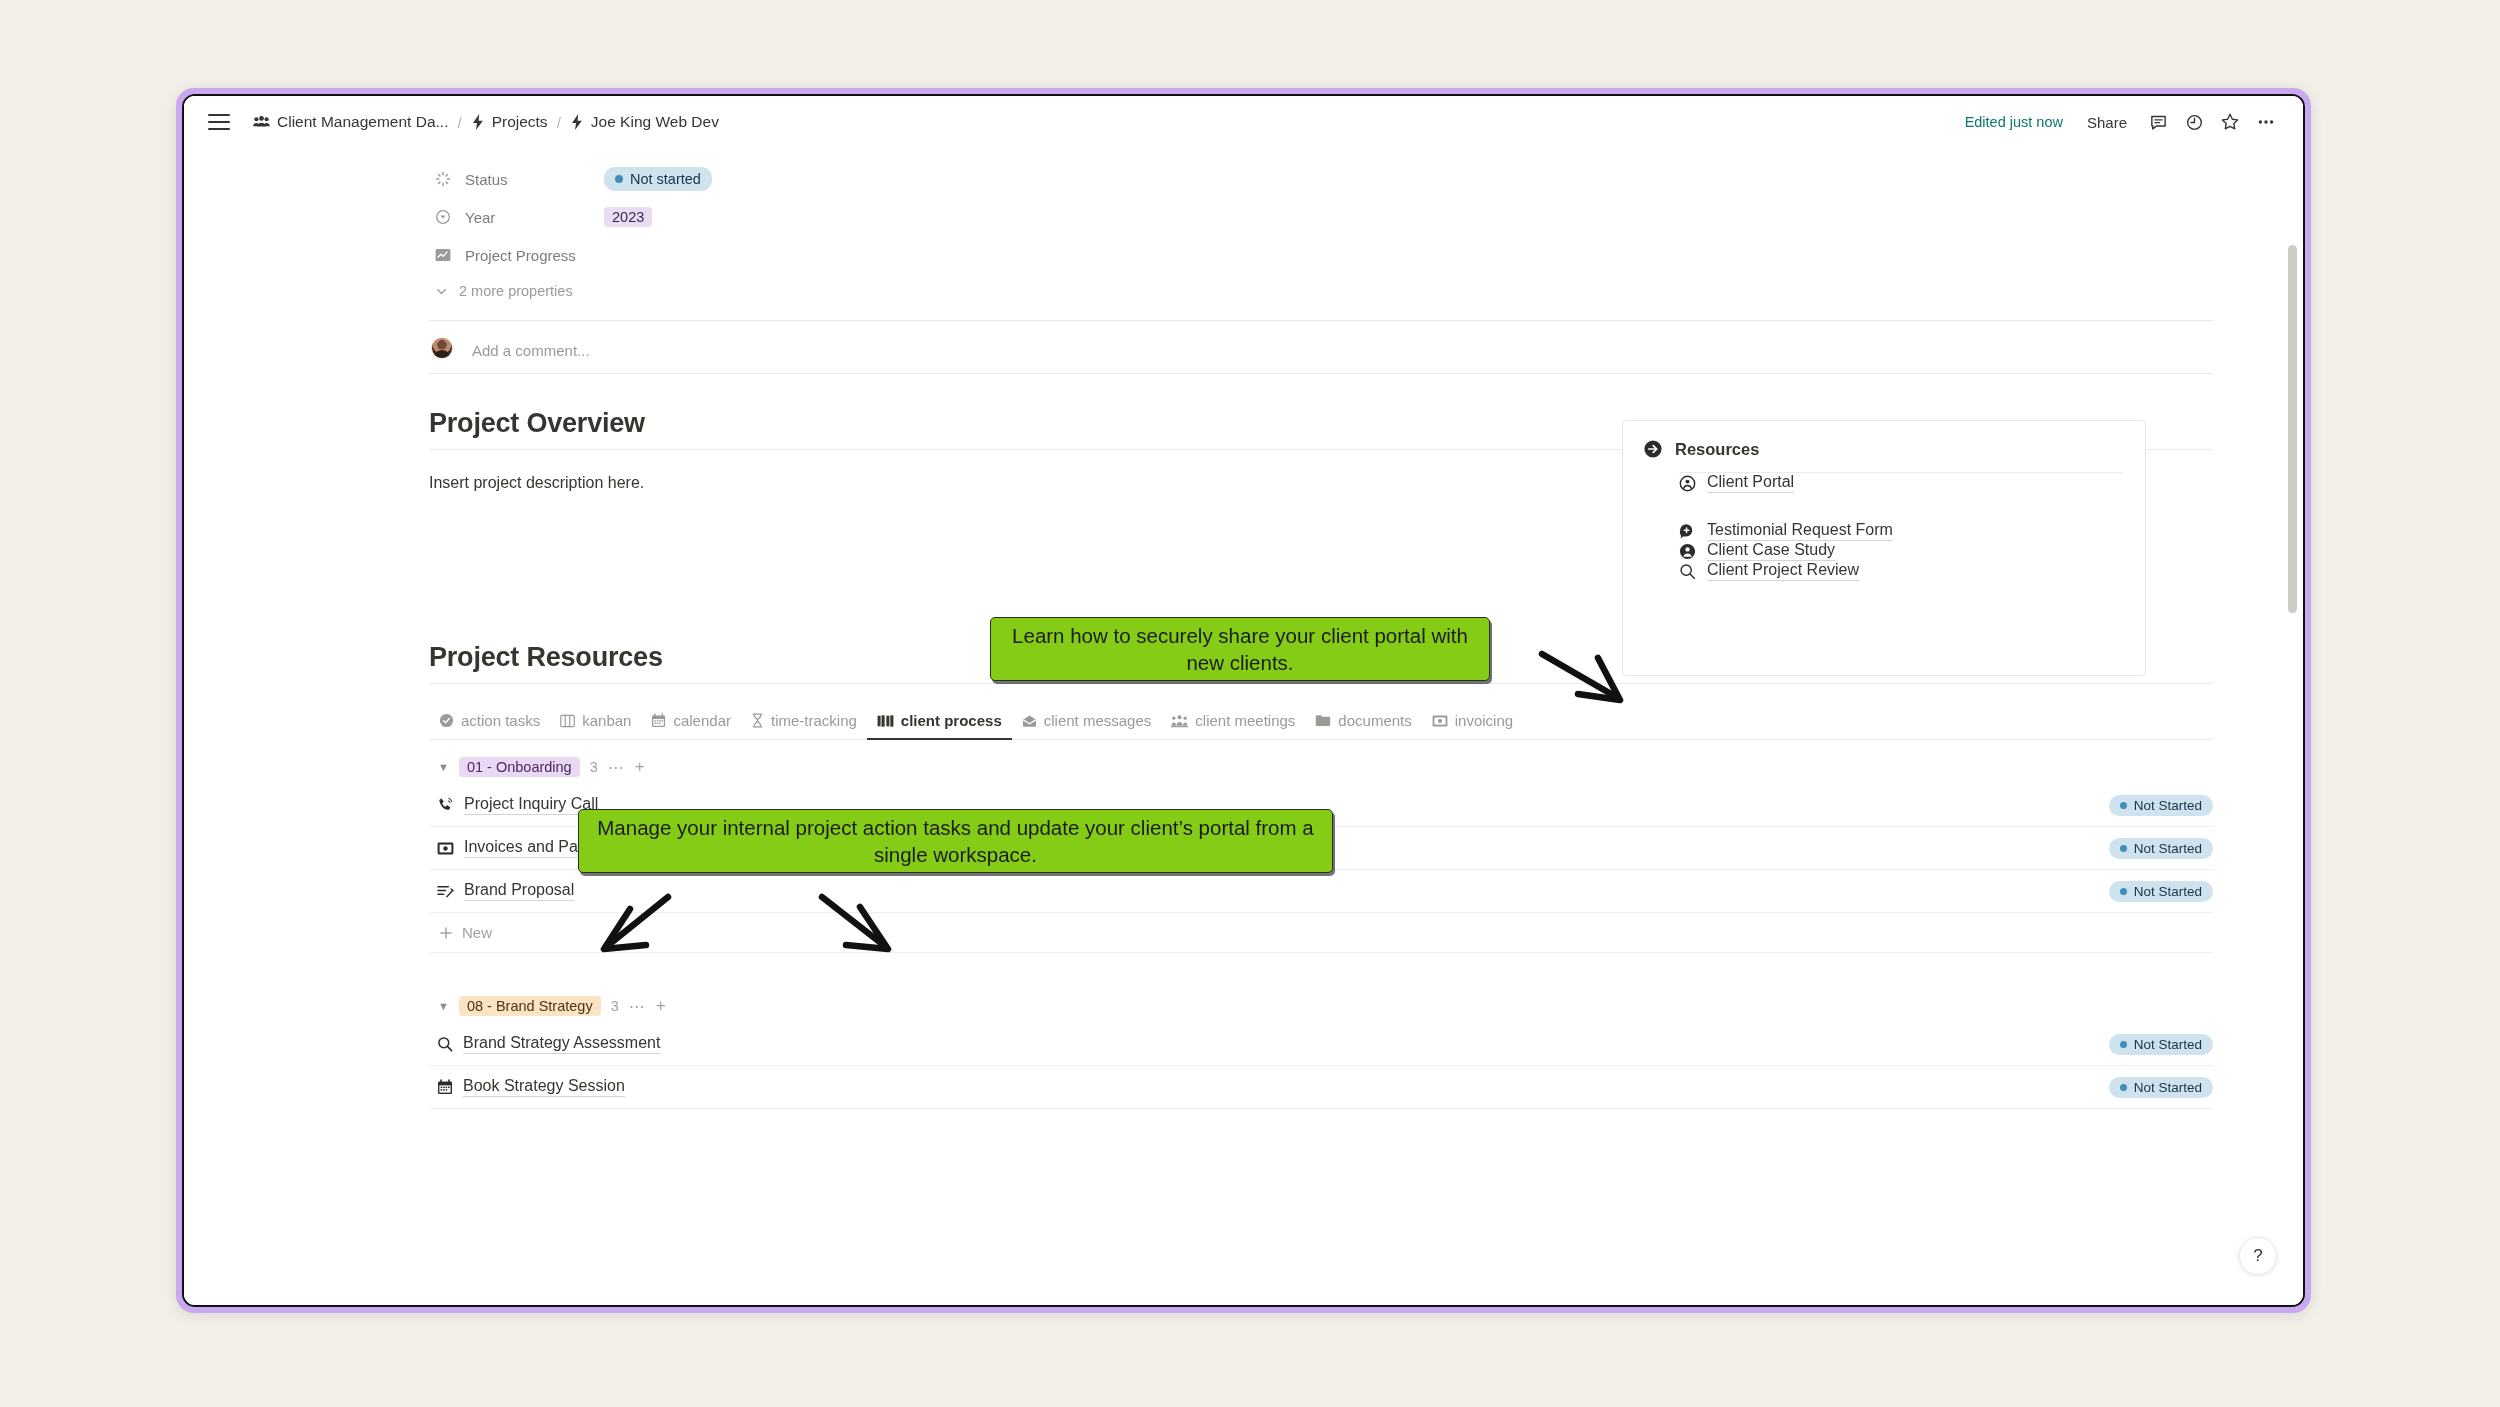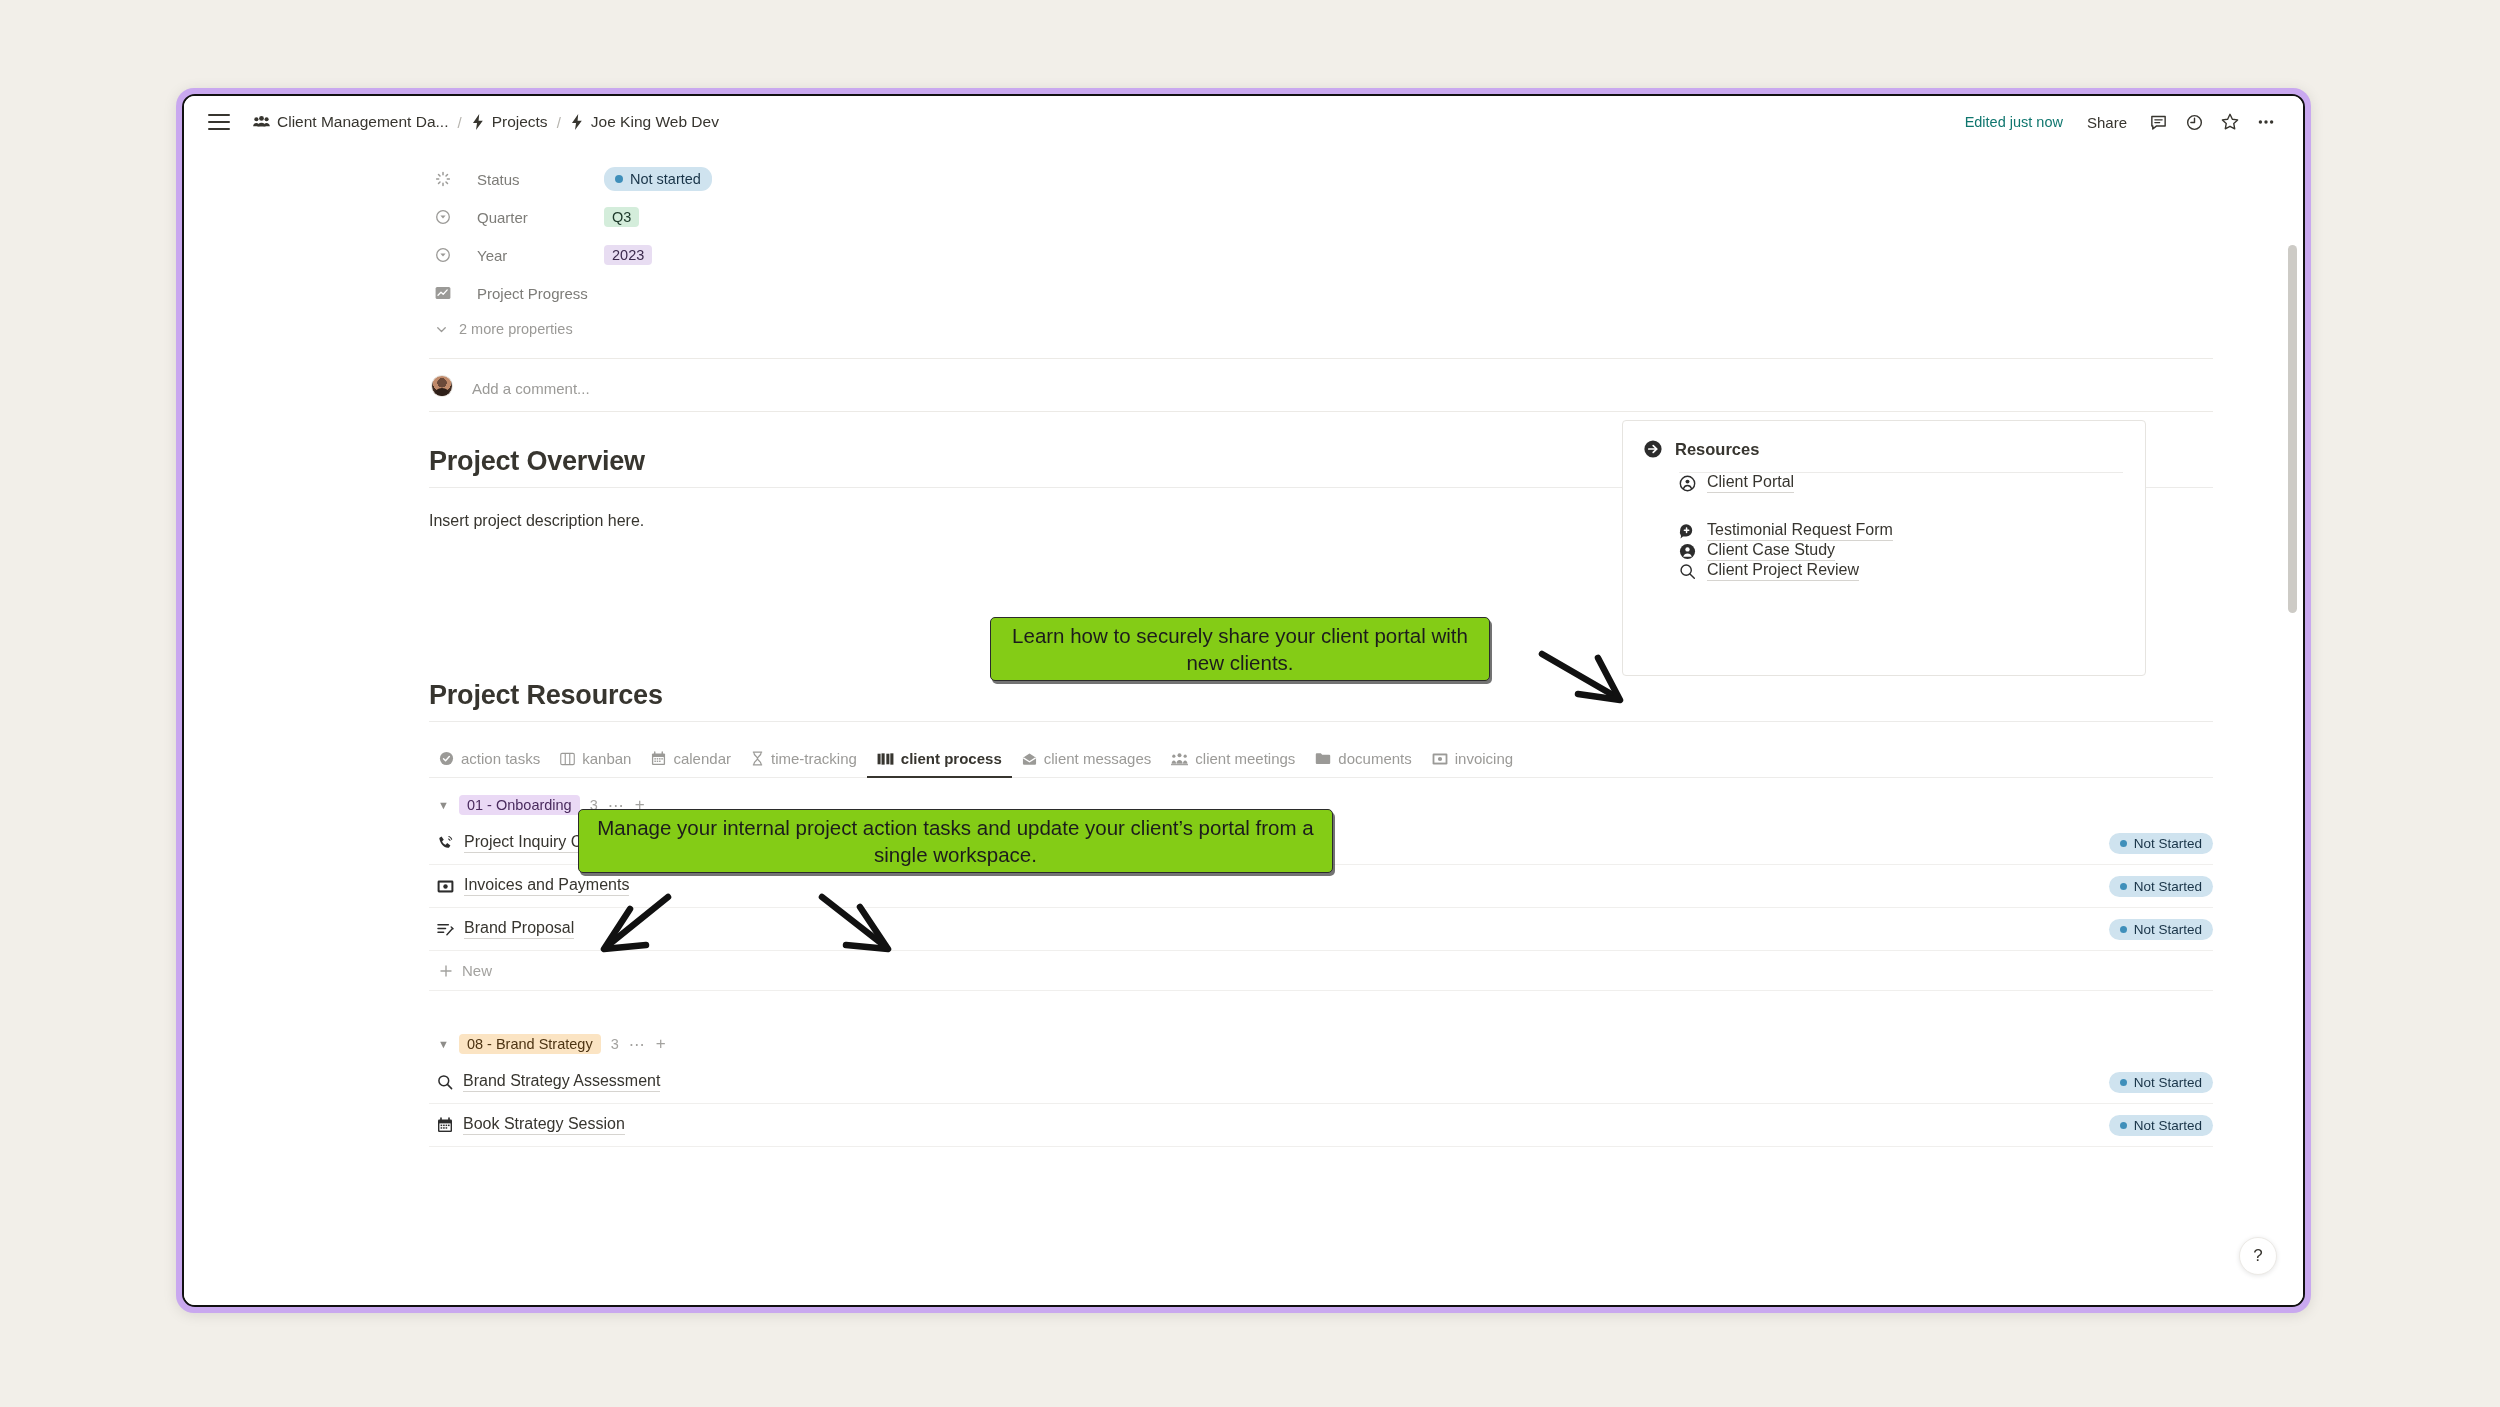--- a/index.html
+++ b/index.html
@@ -83,21 +83,21 @@
     position: relative;
     padding-left: 245px;
     padding-right: 90px;
     padding-top: 8px;
   }
 
   
   .props { margin-top: 4px; }
   .prop-row { display: flex; align-items: center; height: 38px; }
   .prop-label {
-    display: flex; align-items: center; gap: 26px;
+    display: flex; align-items: center; gap: 14px;
     width: 175px; flex-shrink: 0;
     font-size: 15px; color: #7d7c78;
     padding: 4px 6px; border-radius: 4px; cursor: pointer;
   }
   .prop-value { display: flex; align-items: center; font-size: 15px; color:#37352f; }
 
   .pill {
     display: inline-flex; align-items: center; gap: 7px;
     padding: 3px 11px; border-radius: 11px; font-size: 14.5px; line-height: 1.3;
     cursor: pointer;
@@ -368,36 +368,20 @@
               <span>Status</span>
             </div>
             <div class="prop-value">
               <span class="pill" style="background:#cfe3ef;color:#183347;">
                 <span class="dot" style="background:#3f8fba;"></span>
                 <span>Not started</span>
               </span>
             </div>
           </div>
 
-          <div class="prop-row">
-            <div class="prop-label">
-              <span class="ic">
-                <svg width="16" height="16" viewBox="0 0 16 16" fill="none" stroke="#9b9a97" stroke-width="1.3">
-                  <circle cx="8" cy="8" r="6.3"></circle>
-                  <path d="M5.4 6.6 8 9.6l2.6-3z" fill="#9b9a97" stroke="none"></path>
-                </svg>
-              </span>
-              <span>Quarter</span>
-            </div>
-            <div class="prop-value">
-              <span class="tag" style="background:#d4eddb;color:#1c3829;">
-                <span>Q3</span>
-              </span>
-            </div>
-          </div>
 
           <div class="prop-row">
             <div class="prop-label">
               <span class="ic">
                 <svg width="16" height="16" viewBox="0 0 16 16" fill="none" stroke="#9b9a97" stroke-width="1.3">
                   <circle cx="8" cy="8" r="6.3"></circle>
                   <path d="M5.4 6.6 8 9.6l2.6-3z" fill="#9b9a97" stroke="none"></path>
                 </svg>
               </span>
               <span>Year</span>

